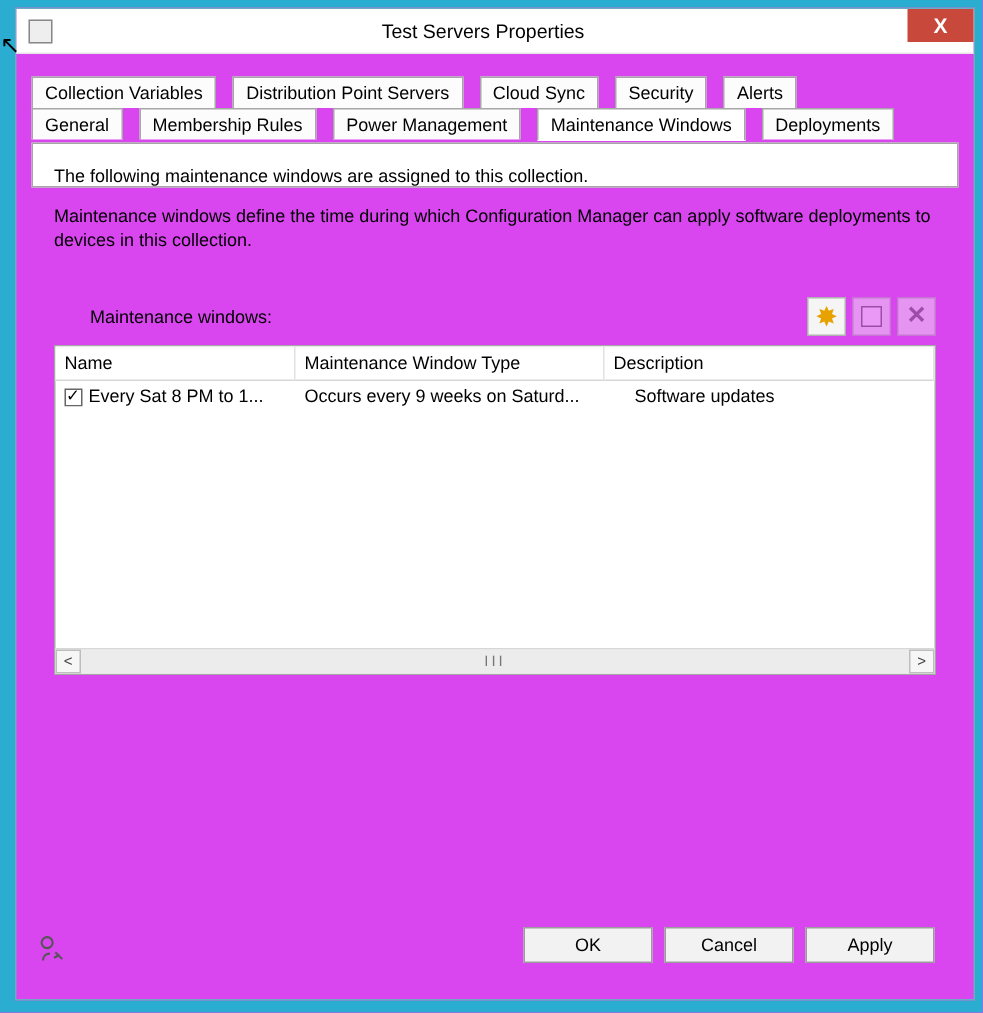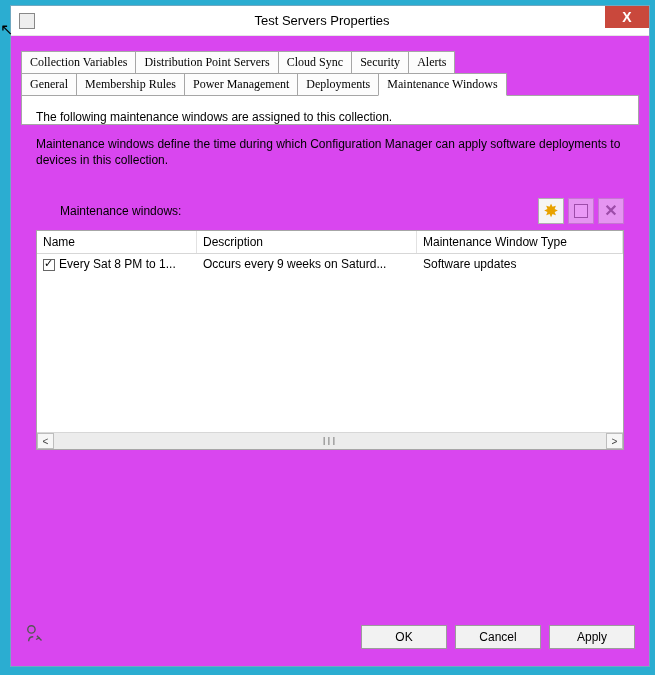--- a/index.html
+++ b/index.html
@@ -69,23 +69,22 @@
   }
   .client {
     position:absolute;
     left:10px; right:10px; top:45px; bottom:10px;
   }
   .tabstrip {
     position:relative;
   }
   .tabrow {
     display:flex;
-    gap:0;
-    position:relative;
-    font-family:Liberation Serif, serif;
+    gap:12px;
+    position:relative;
   }
   .tab {
     border:1px solid #a6a6a6;
     border-bottom:none;
     background:#fcfcfc;
     padding:3px 8px 3px 8px;
     font-size:12px;
     margin-right:-1px;
     cursor:pointer;
     white-space:nowrap;
@@ -199,24 +198,24 @@
     cursor:pointer;
   }
   .hscroll .track {
     flex:1;
     background:#ececec;
     display:flex; align-items:center; justify-content:center;
     color:#777; letter-spacing:2px; font-size:10px;
   }
   .btnbar {
     position:absolute;
-    left:0; right:0; bottom:0;
+    left:0; right:12px; bottom:0;
     height:38px;
     display:flex;
-    align-items:center;
+    align-items:flex-start;
     justify-content:flex-end;
     gap:8px;
     padding-right:4px;
   }
   .btnbar .help {
     position:absolute;
     left:4px; bottom:6px;
     font-size:20px;
     color:#444;
   }
@@ -251,22 +250,22 @@
         <div class="tab"><span>Collection Variables</span></div>
         <div class="tab"><span>Distribution Point Servers</span></div>
         <div class="tab"><span>Cloud Sync</span></div>
         <div class="tab"><span>Security</span></div>
         <div class="tab"><span>Alerts</span></div>
       </div>
       <div class="tabrow front">
         <div class="tab"><span>General</span></div>
         <div class="tab"><span>Membership Rules</span></div>
         <div class="tab"><span>Power Management</span></div>
+        <div class="tab active"><span>Maintenance Windows</span></div>
         <div class="tab"><span>Deployments</span></div>
-        <div class="tab active"><span>Maintenance Windows</span></div>
       </div>
 
       <div class="tabpanel">
 
         <div class="desc1">The following maintenance windows are assigned to this collection.</div>
         <div class="desc2">Maintenance windows define the time during which Configuration Manager can apply software deployments to devices in this collection.</div>
 
         <div class="mw-header">
           <span>Maintenance windows:</span>
           <div class="toolbar">
@@ -278,22 +277,22 @@
             </div>
             <div class="tbtn disabled" title="Delete">
               <span class="del">✕</span>
             </div>
           </div>
         </div>
 
         <div class="listview">
           <div class="lv-head">
             <div class="col col-name"><span>Name</span></div>
+            <div class="col col-type"><span>Maintenance Window Type</span></div>
             <div class="col col-desc"><span>Description</span></div>
-            <div class="col col-type"><span>Maintenance Window Type</span></div>
           </div>
           <div class="lv-body">
             <div class="lv-row">
               <div class="cell col-name">
                 <span class="chk checked"></span><span>Every Sat 8 PM to 1...</span>
               </div>
               <div class="cell col-desc"><span>Occurs every 9 weeks on Saturd...</span></div>
               <div class="cell col-type"><span>Software updates</span></div>
             </div>
           </div>

